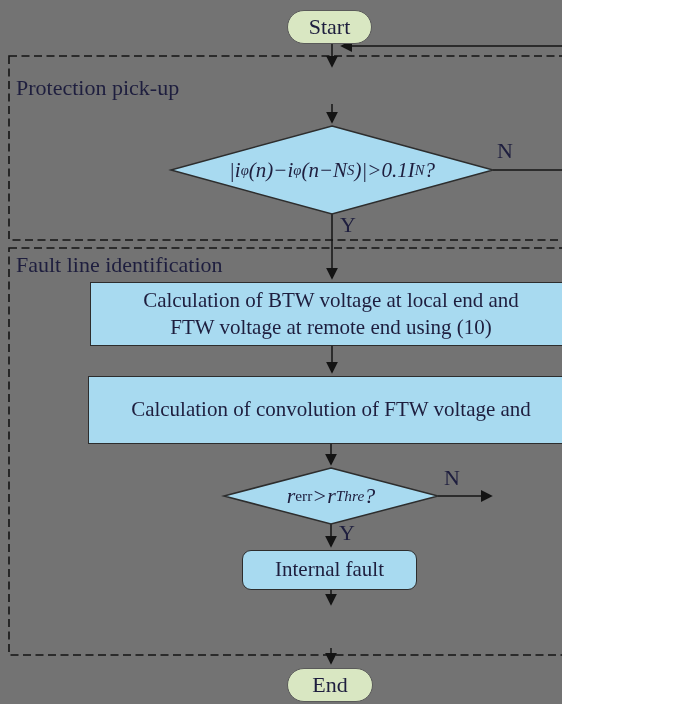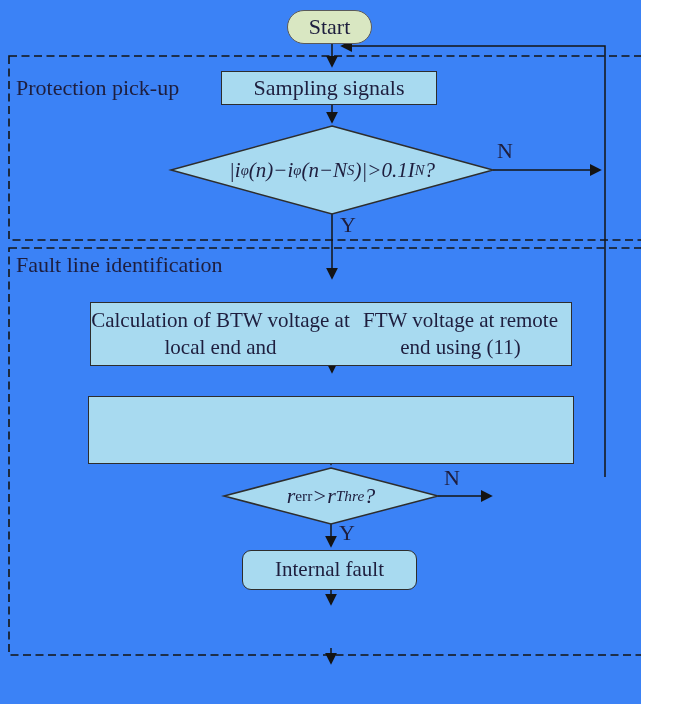--- a/index.html
+++ b/index.html
@@ -1,20 +1,20 @@
 <!DOCTYPE html>
 <html style="--node-blue: #a8daf0; --node-border: #2d2d2d; --terminal-green: #d9e7c2; --terminal-border: #5a5a5a; --ink: #1e1e3e; --line: #141414;"><head>
 <meta charset="utf-8">
 <style>
   html, body { margin: 0; padding: 0; background: #ffffff; }
   #canvas {
     position: relative;
-    width: 641px;
+    width: 562px;
     height: 704px;
-    background: #3b82f6;
+    background: #737373;
     font-family: "Liberation Serif", "DejaVu Serif", serif;
     color: var(--ink, #1e1e3e);
     overflow: hidden;
   }
   #connector-layer {
     position: absolute;
     left: 0; top: 0;
     width: 687px; height: 704px;
     z-index: 2;
   }
@@ -60,21 +60,21 @@
     font-style: italic;
     white-space: nowrap;
   }
   .diamond-label sub {
     font-size: 70%;
     line-height: 0;
   }
   .diamond-label .up { font-style: normal; }
   #pickup-decision-label { font-size: 21px; }
   #ratio-decision-label  { font-size: 22px; }
-  .two-line { flex-direction: row; margin-top: 20px; }
+  .two-line { flex-direction: column; }
   .two-line span { display: block; }
 </style>
 </head>
 <body>
 
 <div id="canvas">
 
   <svg id="connector-layer" viewBox="0 0 687 704" xmlns="http://www.w3.org/2000/svg">
     <defs>
       <marker id="arr" viewBox="0 0 10 10" refX="8.5" refY="5" markerWidth="8" markerHeight="8" orient="auto-start-reverse">
@@ -98,34 +98,35 @@
     <path d="M331,648 V663" stroke="#141414" stroke-width="1.5" fill="none" marker-end="url(#arr)"></path>
 
     <polygon points="332,126 493,170 332,214 171,170" fill="#a8daf0" stroke="#2d2d2d" stroke-width="1.5"></polygon>
     <polygon points="331,468 438,496 331,524 224,496" fill="#a8daf0" stroke="#2d2d2d" stroke-width="1.5"></polygon>
   </svg>
 
   <div class="node terminal" style="left:287px; top:10px; width:85px; height:34px;">
     <span>Start</span>
   </div>
 
+  <div class="node terminal" style="left:287px; top:668px; width:86px; height:34px;">
+    <span>End</span>
+  </div>
 
   <div class="section-title" style="left:16px; top:75px;">Protection pick-up</div>
   <div class="section-title" style="left:16px; top:252px;">Fault line identification</div>
 
-  <div class="node rect" style="left:221px; top:71px; width:216px; height:34px; font-size:22px;">
-    <span>Sampling signals</span>
-  </div>
 
   <div class="node rect two-line" style="left:90px; top:282px; width:482px; height:64px;">
     <span>Calculation of BTW voltage at local end and</span>
-    <span>FTW voltage at remote end using (11)</span>
+    <span>FTW voltage at remote end using (10)</span>
   </div>
 
   <div class="node rect two-line" style="left:88px; top:376px; width:486px; height:68px;">
+    <span>Calculation of convolution of FTW voltage and</span>
   </div>
 
 
   <div class="node rect" style="left:242px; top:550px; width:175px; height:40px;border-radius:9px;">
     <span>Internal fault</span>
   </div>
 
 
   <div class="diamond-label" id="pickup-decision-label" style="left:171px; top:126px; width:322px; height:88px;">
     <span>|i</span>

